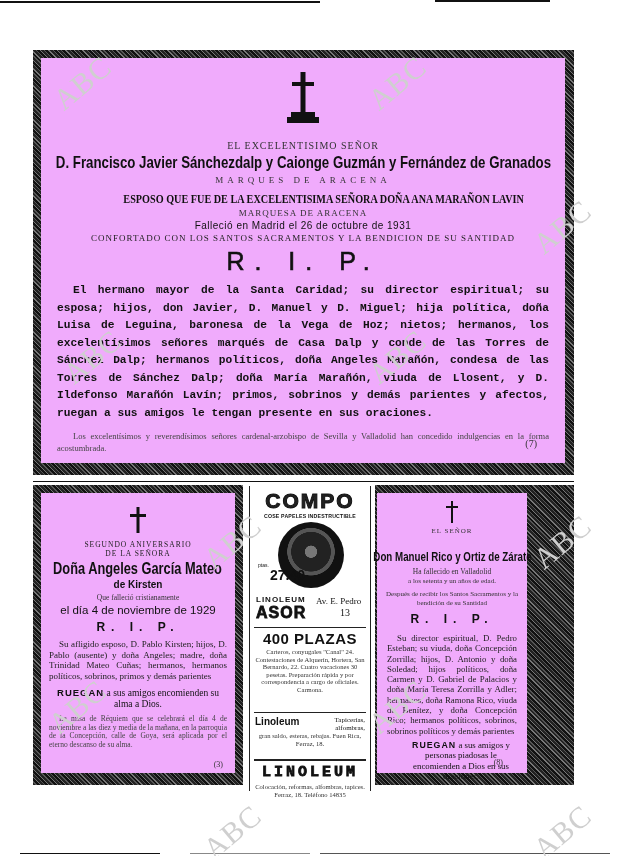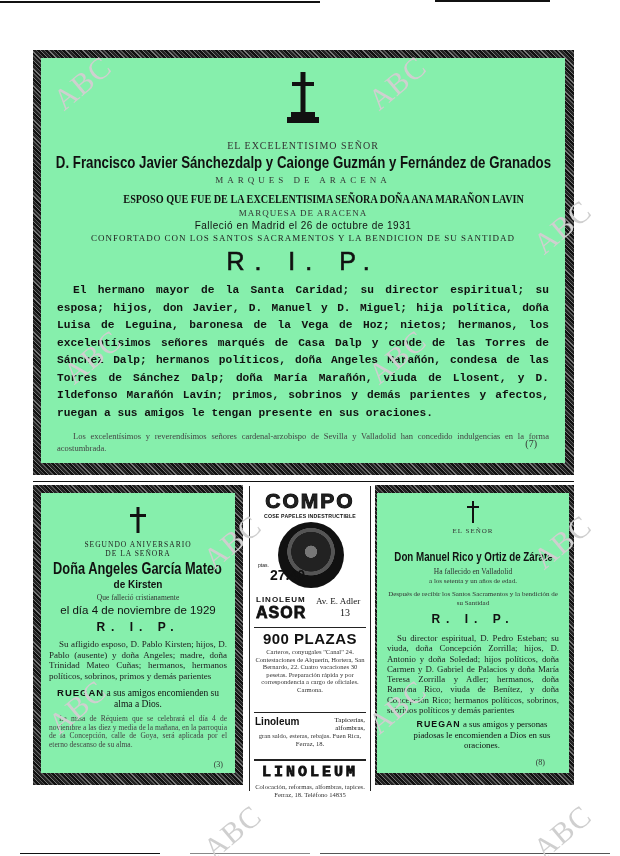--- a/index.html
+++ b/index.html
@@ -10,21 +10,21 @@
   .watermark {
     position: absolute; font-family: "Liberation Serif", serif; font-size: 30px;
     color: #cfcfcf; transform: rotate(-40deg); letter-spacing: 1px; pointer-events: none;
   }
   .framebg {
     position: absolute;
     background:
       repeating-linear-gradient(45deg, #222 0 2px, #555 2px 3px, #111 3px 5px, #777 5px 6px),
       #222;
   }
-  .inner { position: absolute; background: #86efac; }
+  .inner { position: absolute; background: #f0abfc; }
 
   .center { text-align: center; }
   .cross {
     position: relative; margin: 0 auto;
   }
   .cross .v { position: absolute; left: 50%; transform: translateX(-50%); background: #111; }
   .cross .h { position: absolute; left: 50%; transform: translateX(-50%); background: #111; }
   .cross .base { position: absolute; left: 50%; transform: translateX(-50%); background: #111; }
 
   .caps-small { font-family: "Liberation Serif", serif; letter-spacing: 1px; text-transform: uppercase; color: #333; }
@@ -110,28 +110,28 @@
     <div class="center" style="font-family:'Liberation Sans',sans-serif;font-weight:900;font-size:21px;letter-spacing:2px;padding-top:3px;-webkit-text-stroke:1px #111;color:#222;">COMPO</div>
     <div class="center sans" style="font-size:5.2px;font-weight:bold;letter-spacing:0.2px;">COSE PAPELES INDESTRUCTIBLE</div>
     <div style="position:absolute;left:28px;top:36px;width:66px;height:66px;border-radius:50%;background:radial-gradient(circle at 50% 45%, #777 0 12%, #222 13% 40%, #555 41% 48%, #111 49% 100%);"></div>
     <div style="position:absolute;left:8px;top:76px;font-size:5px;font-family:'Liberation Sans',sans-serif;">ptas.</div>
     <div style="position:absolute;left:20px;top:81px;font-size:14px;font-family:'Liberation Sans',sans-serif;font-weight:bold;">27.40</div>
   </div>
 
   <div style="position:relative;height:34px;">
     <div style="position:absolute;left:6px;top:2px;font-size:8px;font-family:'Liberation Sans',sans-serif;font-weight:bold;letter-spacing:1px;">LINOLEUM</div>
     <div style="position:absolute;left:6px;top:11px;font-size:16px;font-family:'Liberation Sans',sans-serif;font-weight:900;letter-spacing:1px;-webkit-text-stroke:0.8px #111;">ASOR</div>
-    <div style="position:absolute;left:66px;top:3px;font-size:9px;">Av. E. Adler</div>
+    <div style="position:absolute;left:66px;top:3px;font-size:9px;">Av. E. Pedro</div>
     <div style="position:absolute;left:90px;top:14px;font-size:10px;">13</div>
   </div>
 
   <div style="height:1px;background:#222;margin:0 4px;"></div>
 
   <div style="padding:2px 5px 0 5px;height:84px;">
-    <div class="center" style="font-family:'Liberation Sans',sans-serif;font-weight:900;font-size:15px;letter-spacing:0.5px;">900 PLAZAS</div>
+    <div class="center" style="font-family:'Liberation Sans',sans-serif;font-weight:900;font-size:15px;letter-spacing:0.5px;">400 PLAZAS</div>
     <div class="center" style="font-size:6.6px;line-height:7.6px;color:#333;margin-top:1px;">Carteros, conyugales "Canal" 24. Contestaciones de Alquerín, Hortera, San Bernardo, 22. Cuatro vacaciones 30 pesetas. Preparación rápida y por correspondencia a cargo de oficiales. Carmona.</div>
   </div>
 
   <div style="height:1px;background:#222;margin:0 4px;"></div>
 
   <div style="padding:3px 5px 0 5px;height:46px;position:relative;">
     <div style="display:flex;justify-content:space-between;align-items:flex-start;">
       <span style="font-family:'Liberation Sans',sans-serif;font-weight:900;font-size:10px;">Linoleum</span>
       <span style="font-size:7px;text-align:right;width:54px;line-height:8px;">Tapicerías, alfombras,</span>
     </div>
@@ -140,21 +140,21 @@
 
   <div style="height:2px;background:#222;margin:0 4px;"></div>
 
   <div style="padding:3px 5px 0 5px;">
     <div class="center" style="font-family:'Liberation Mono',monospace;font-weight:900;font-size:15px;letter-spacing:3px;-webkit-text-stroke:0.8px #111;">LINOLEUM</div>
     <div class="center" style="font-size:6.6px;line-height:7.6px;color:#333;margin-top:2px;">Colocación, reformas, alfombras, tapices. Ferraz, 18. Teléfono 14835</div>
   </div>
 </div>
 
 <div class="framebg" style="left:375px;top:485px;width:199px;height:300px;"></div>
-<div class="inner" style="left:377px;top:493px;width:192px;height:280px;">
+<div class="inner" style="left:377px;top:493px;width:150px;height:280px;">
   <div class="cross" style="width:18px;height:22px;margin-top:8px;">
     <div class="v" style="top:0;width:2px;height:22px;"></div>
     <div class="h" style="top:5px;width:12px;height:2px;"></div>
   </div>
   <div class="center caps-small" style="font-size:7px;margin-top:4px;color:#333;">EL SEÑOR</div>
   <div class="center" style="white-space:nowrap;margin-top:12px;">
     <span class="cond" style="font-size:13px;transform:scaleX(0.75);margin-left:-30px;margin-right:-30px;">Don Manuel Rico y Ortiz de Zárate</span>
   </div>
   <div class="center" style="font-size:7.5px;color:#333;margin-top:2px;">Ha fallecido en Valladolid</div>
   <div class="center" style="font-size:7px;color:#333;margin-top:1px;">a los setenta y un años de edad.</div>

